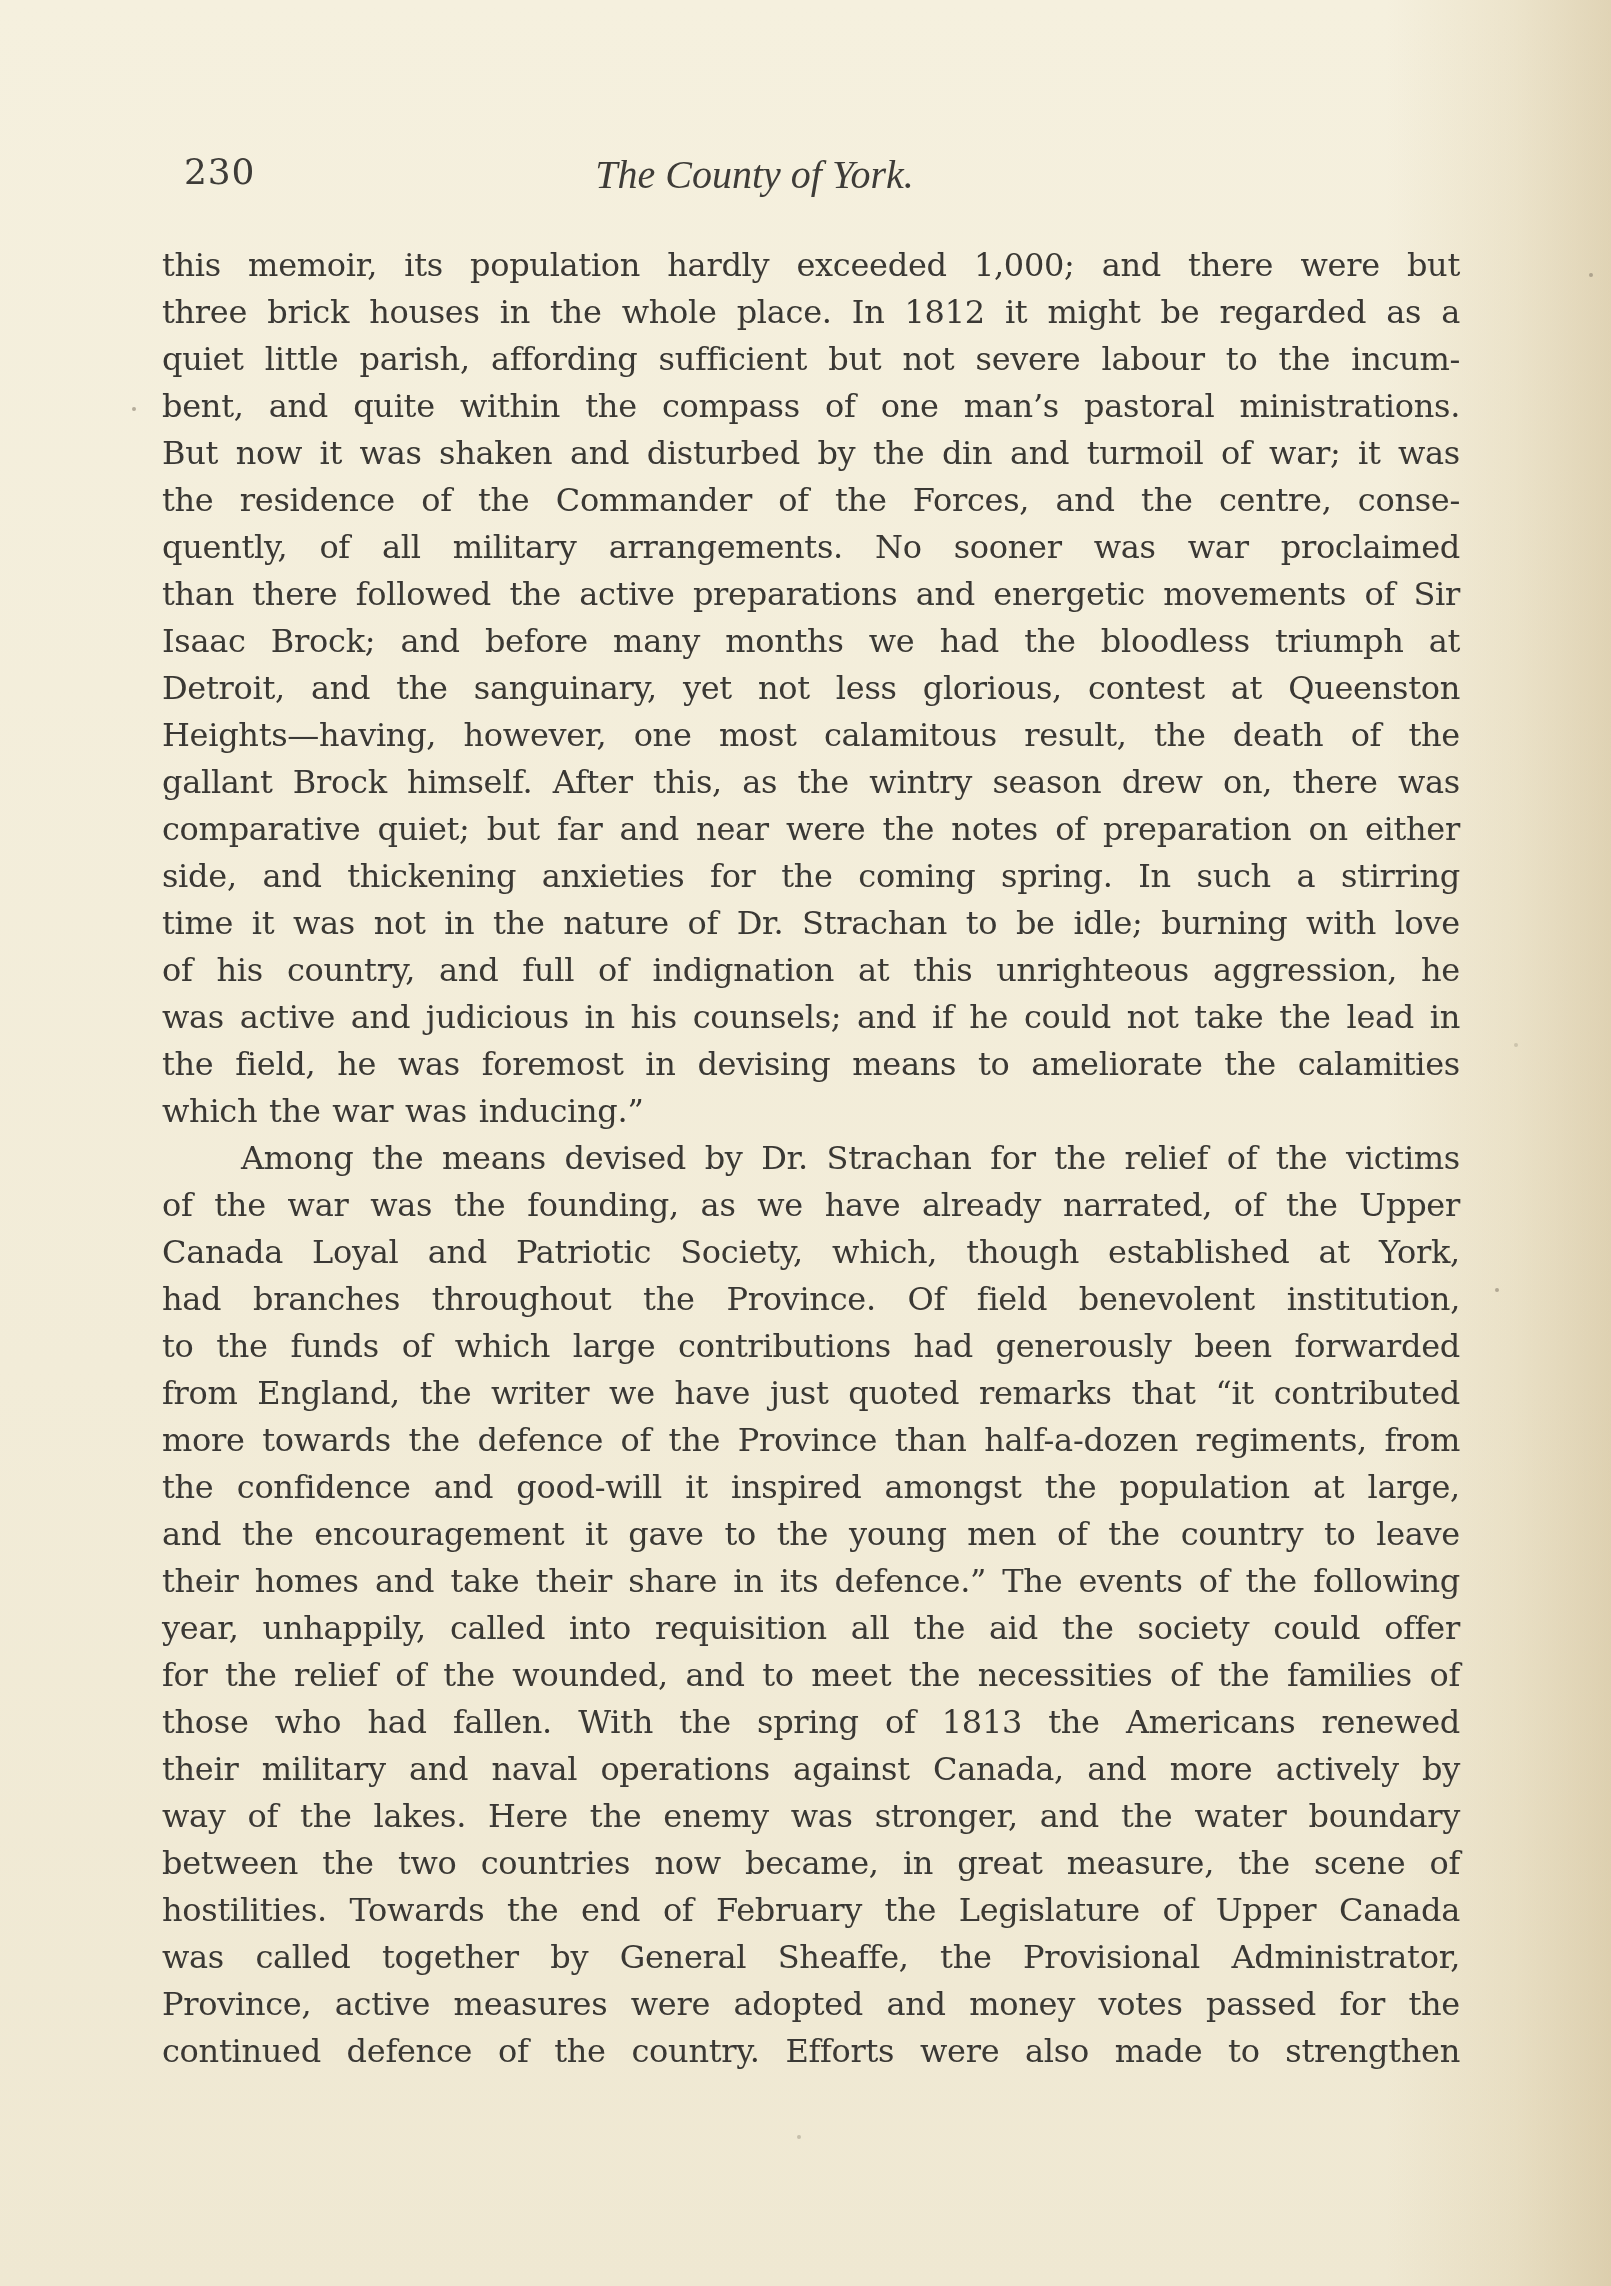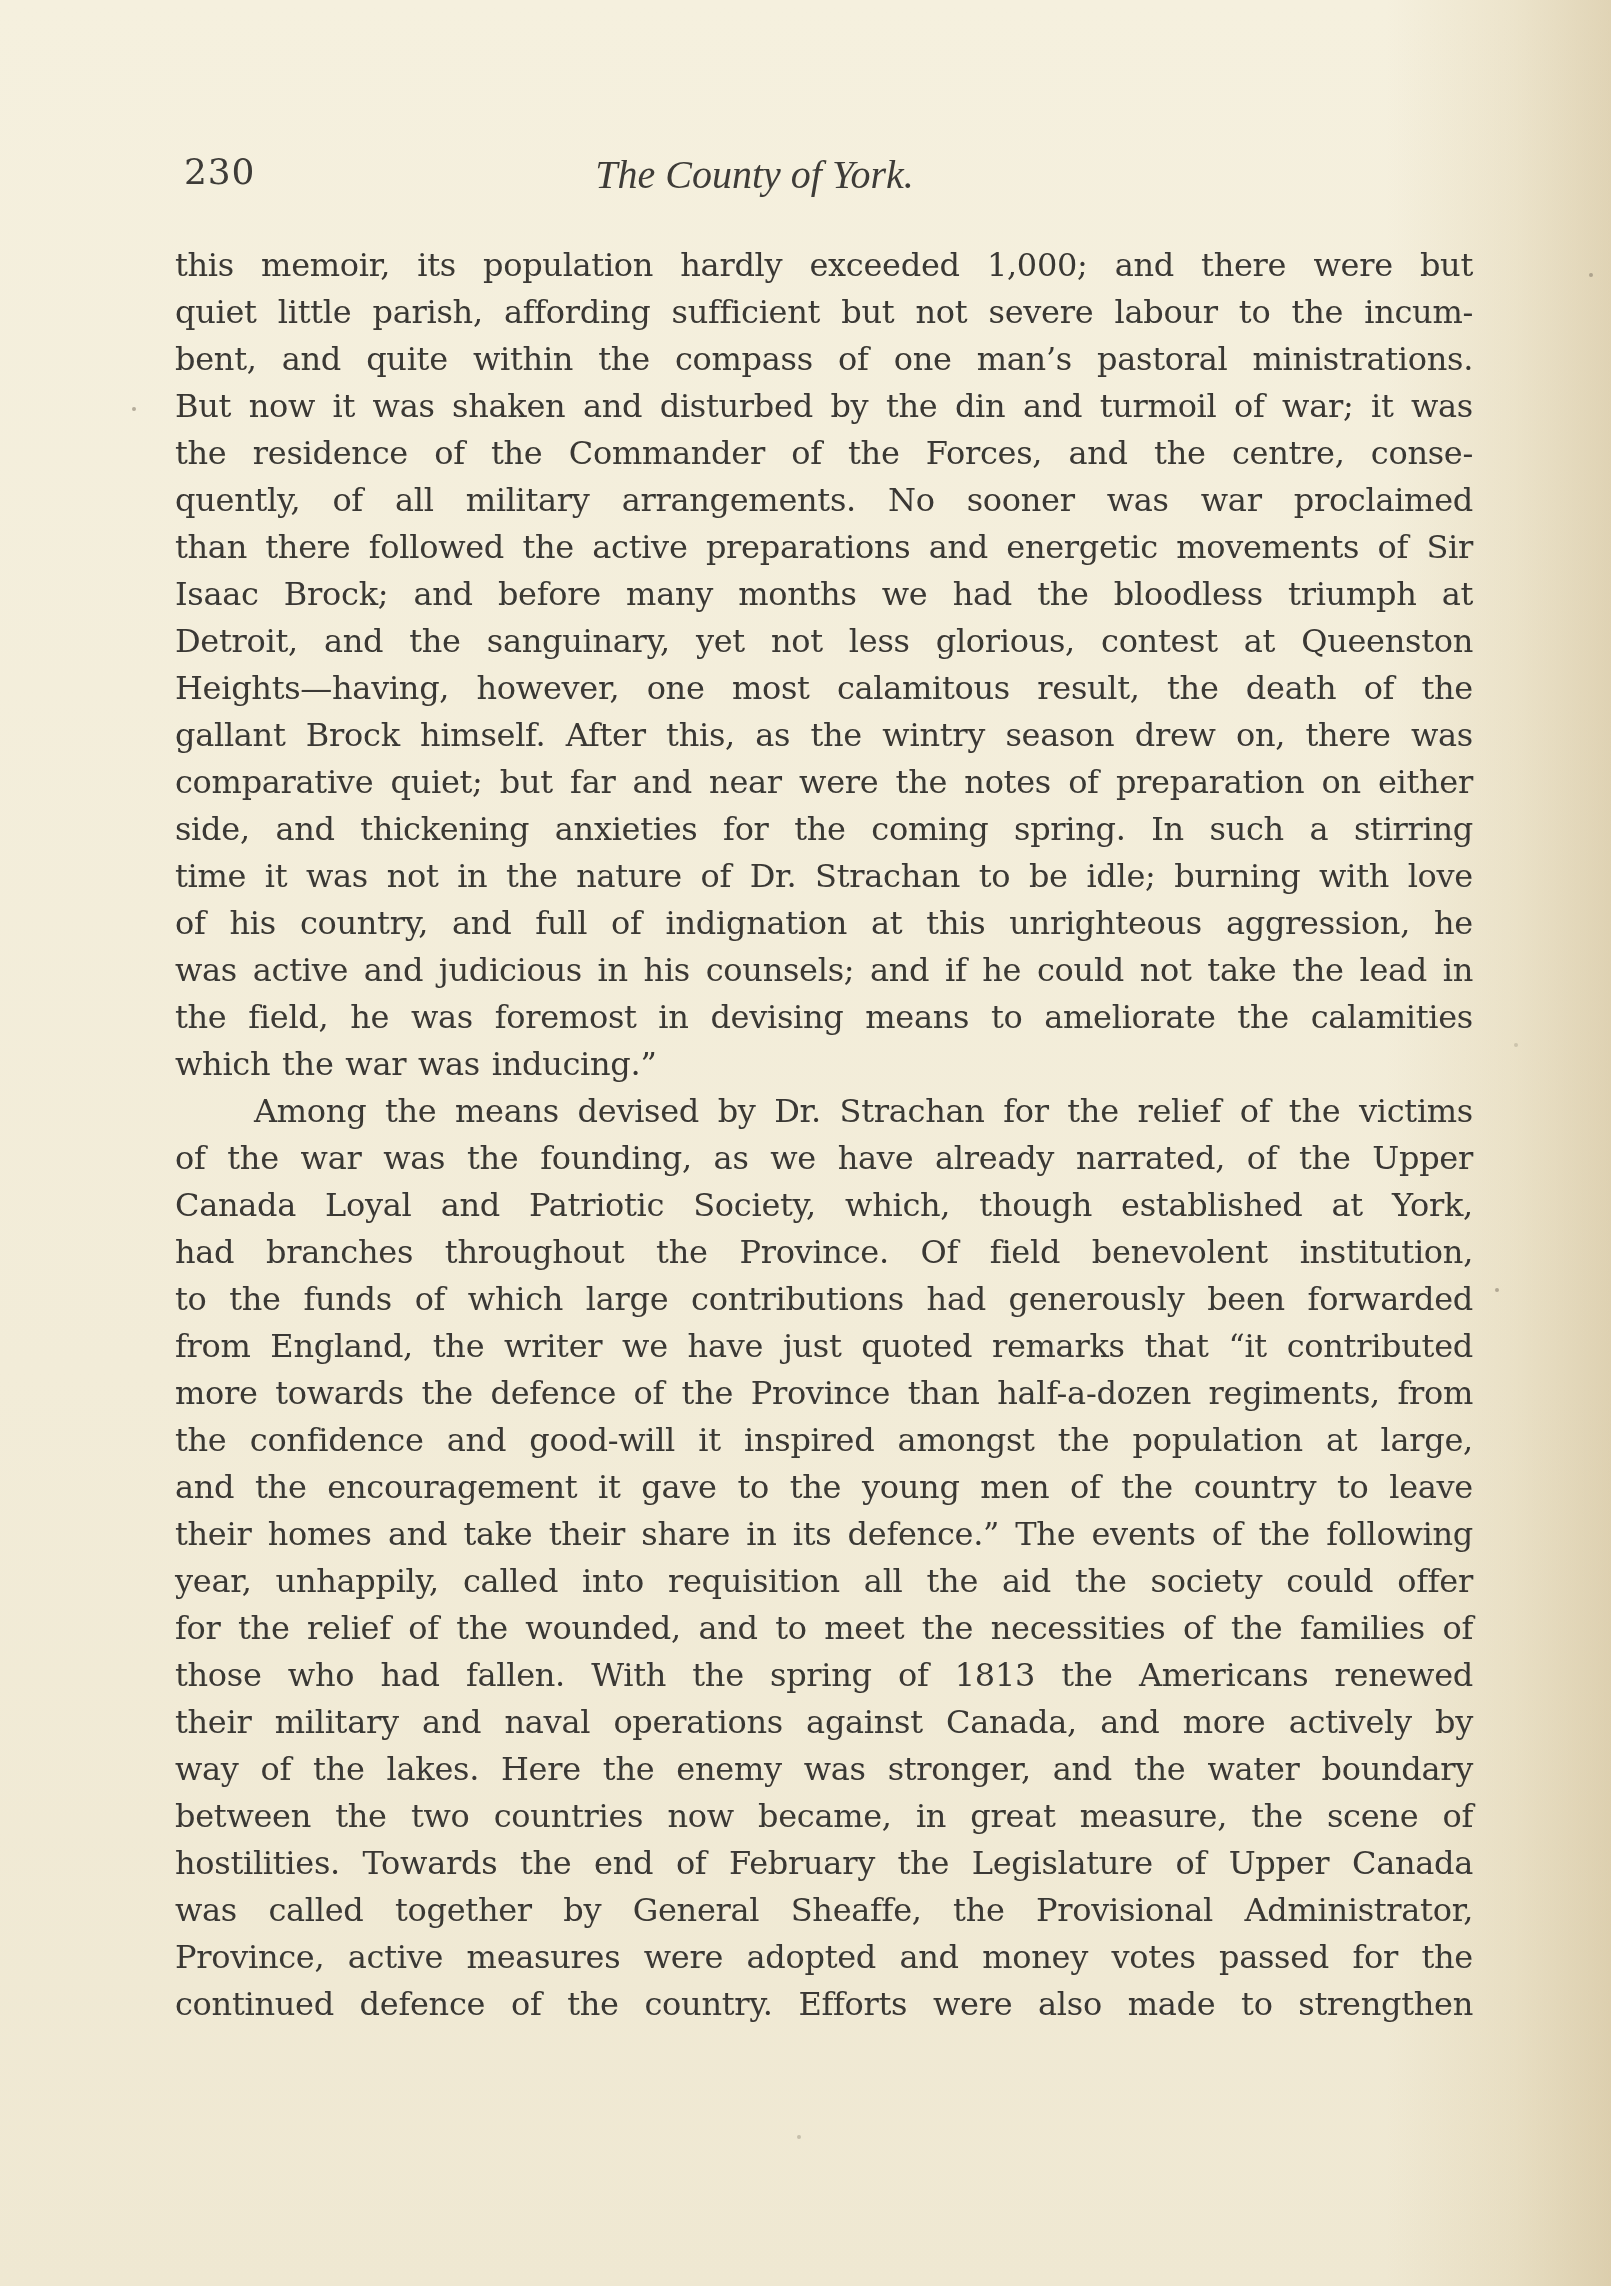--- a/index.html
+++ b/index.html
@@ -48,21 +48,20 @@
       font-family: "Liberation Serif", "DejaVu Serif", serif;
       font-size: 40px;
       color: #3e3c38;
       padding-right: 113px;
     }
     .body-text {
       position: absolute;
       top: 242px;
       left: 162px;
       width: 1298px;
-      margin-left: 13px;
     }
     .line {
       display: block;
       height: 47px;
       line-height: 47px;
       font-size: 32px;
       text-align: justify;
       text-align-last: justify;
       white-space: nowrap;
       word-spacing: 1.9px;
@@ -90,20 +89,21 @@
 
 <div class="page">
   <div class="running-head">
     <span class="page-number">230</span>
     <span class="book-title">The County of York.</span>
   </div>
 
   <div class="body-text" id="body-text">
       <div>
         <span class="line">this memoir, its population hardly exceeded 1,000; and there were but</span>
+        <span class="line">three brick houses in the whole place.  In 1812 it might be regarded as a</span>
         <span class="line">quiet little parish, affording sufficient but not severe labour to the incum-</span>
         <span class="line">bent, and quite within the compass of one man’s pastoral ministrations.</span>
         <span class="line">But now it was shaken and disturbed by the din and turmoil of war; it was</span>
         <span class="line">the residence of the Commander of the Forces, and the centre, conse-</span>
         <span class="line">quently, of all military arrangements.  No sooner was war proclaimed</span>
         <span class="line">than there followed the active preparations and energetic movements of Sir</span>
         <span class="line">Isaac Brock; and before many months we had the bloodless triumph at</span>
         <span class="line">Detroit, and the sanguinary, yet not less glorious, contest at Queenston</span>
         <span class="line">Heights—having, however, one most calamitous result, the death of the</span>
         <span class="line">gallant Brock himself.  After this, as the wintry season drew on, there was</span>

